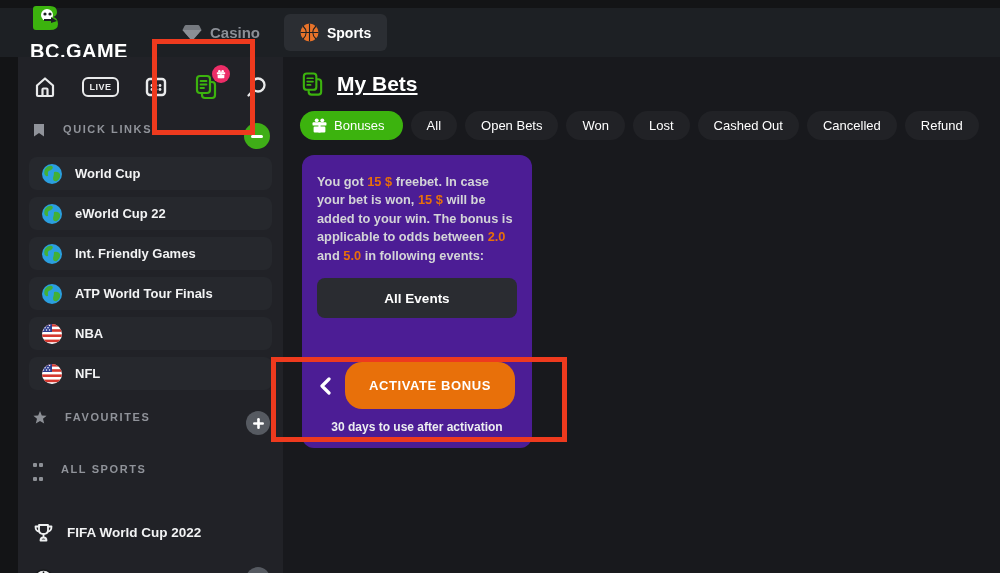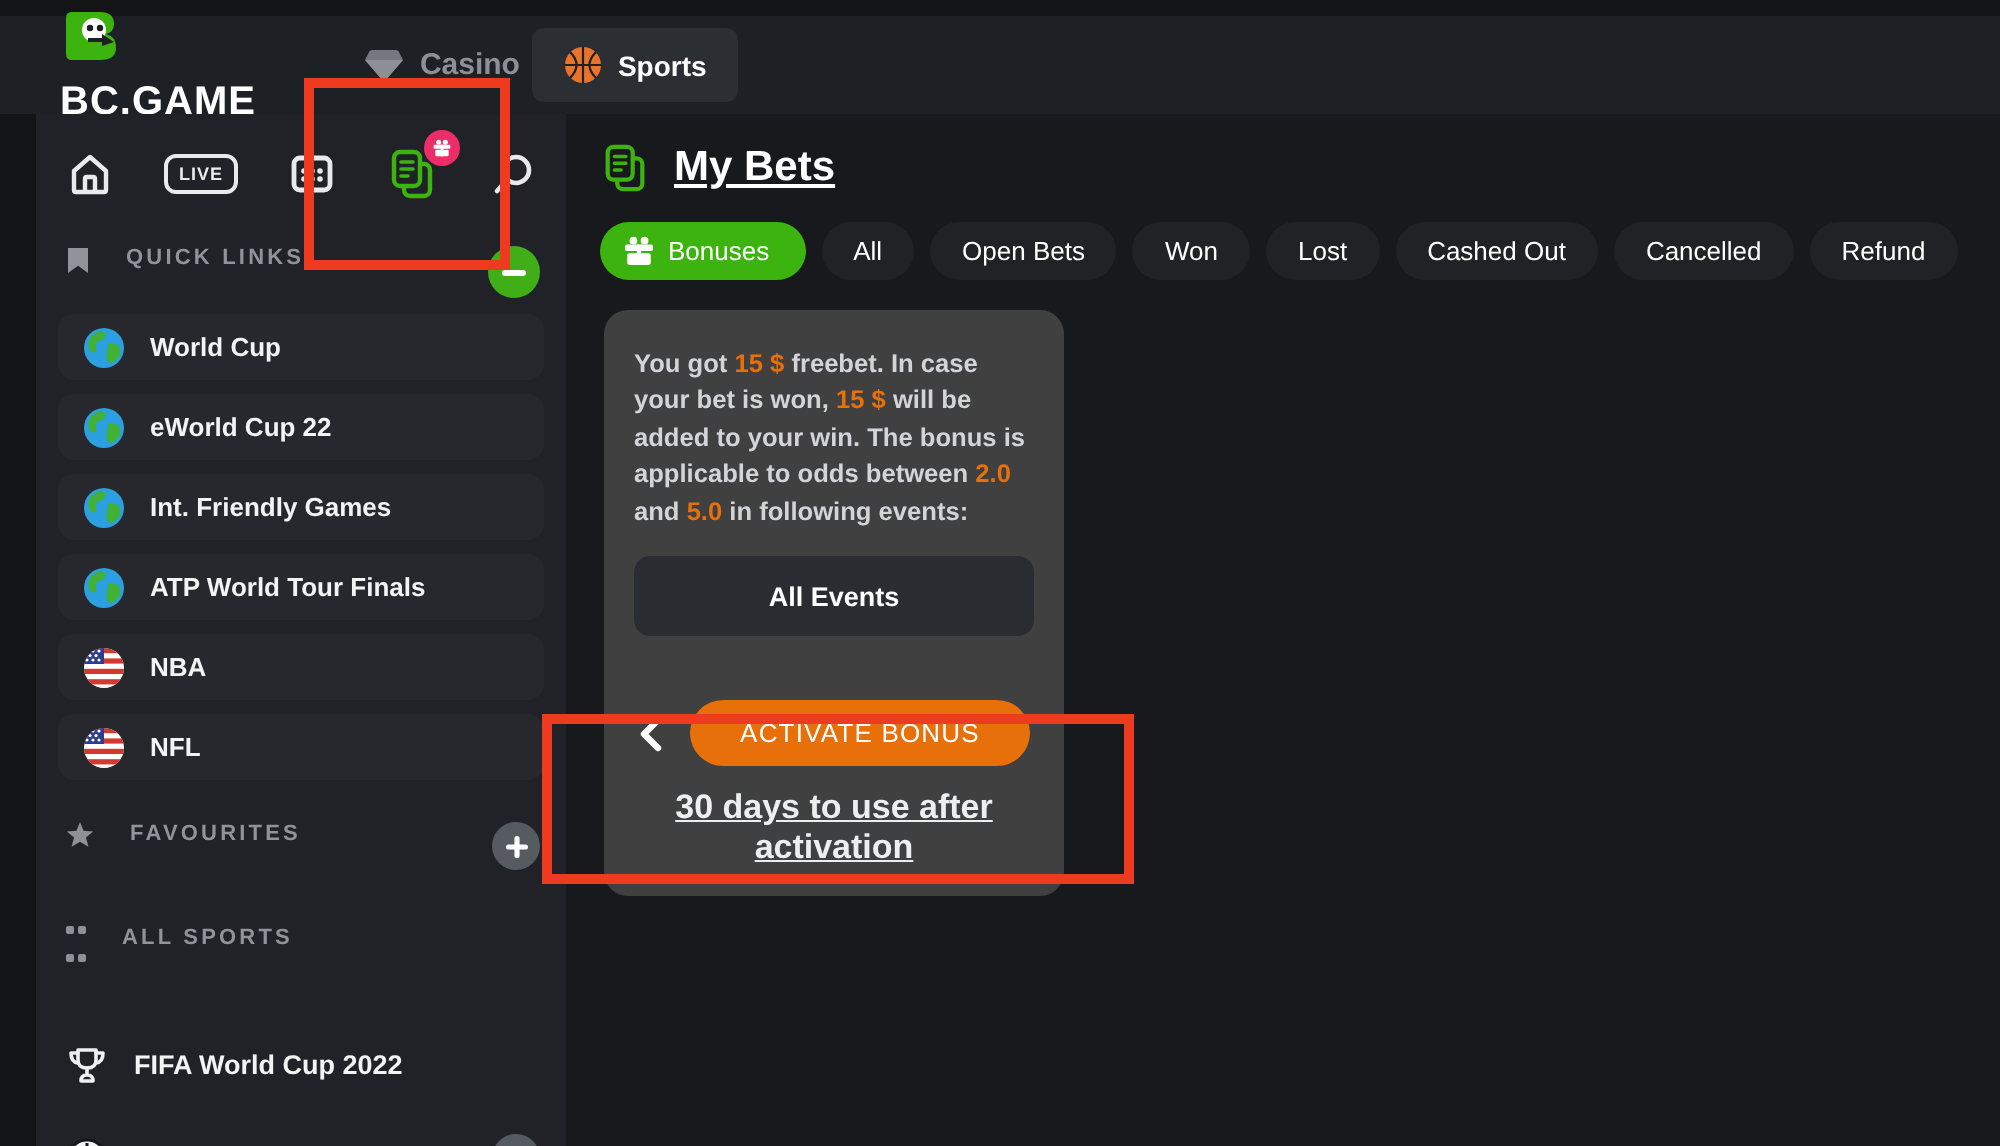--- a/index.html
+++ b/index.html
@@ -13,21 +13,21 @@
   }
   svg { display:block; }
 
   
   .topbar {
     position:absolute; top:8px; left:0; right:0; height:49px;
     background:#1d2024; display:flex; align-items:center;
   }
   .logo { display:flex; align-items:flex-start; gap:7px; margin-left:30px; cursor:pointer;flex-direction:column; }
   .logo-text { font-size:20px; font-weight:800; letter-spacing:.5px; color:#fff; }
-  .top-nav { display:flex; align-items:center; margin-left:48px; height:100%;justify-content:center; }
+  .top-nav { display:flex; align-items:center; margin-left:48px; gap:18px; height:100%;justify-content:center; }
   .nav-casino { display:flex; align-items:center; gap:8px; color:#8b8f96; font-size:15px; font-weight:600; cursor:pointer; padding:0 6px; }
   .nav-sports {
     display:flex; align-items:center; gap:8px; color:#fff; font-size:14px; font-weight:700;
     background:#2b2e33; border-radius:6px; padding:9px 16px; cursor:pointer;
   }
 
   
   .sidebar {
     position:absolute; top:57px; left:18px; width:265px; bottom:0;
     background:#212227; padding:0 11px;
@@ -80,39 +80,39 @@
   .tabs { display:flex; align-items:center; gap:8px; margin-top:13px; }
   .tab {
     background:#212226; border-radius:16px; padding:7px 16px;
     font-size:13px; font-weight:400; color:#fff; cursor:pointer; white-space:nowrap;
     display:flex; align-items:center; gap:7px;
   }
   .tab.active { background:#3cb30e; padding:7px 18px 7px 12px; }
 
   .bonus-card {
     margin-top:15px; margin-left:2px; width:230px; height:293px;
-    background:#404040; border-radius:12px; padding:18px 15px 14px 15px;
+    background:#4c1d95; border-radius:12px; padding:18px 15px 14px 15px;
     display:flex; flex-direction:column;
   }
   .bonus-text { font-size:12.8px; line-height:1.44; font-weight:600; color:#d3d4d7; }
   .bonus-text .hl { color:#e8700a; }
   .all-events-btn {
     margin-top:13px; height:40px; background:#2a2c31; border-radius:8px;
     display:flex; align-items:center; justify-content:center;
     font-size:13.5px; font-weight:800; color:#fff; cursor:pointer;
   }
   .spacer { flex:1; }
   .activate-row { display:flex; align-items:center; }
   .chevron-left { cursor:pointer; margin-left:2px; }
   .activate-btn {
-    flex:1; margin-left:14px; margin-right:2px; height:33px; background:#e8700a; border-radius:17px;
+    flex:1; margin-left:14px; margin-right:2px; height:47px; background:#e8700a; border-radius:17px;
     display:flex; align-items:center; justify-content:center;
-    font-size:13px; font-weight:400; letter-spacing:.6px; color:#fff; cursor:pointer;
-  }
-  .expiry-note { margin-top:11px; text-align:center; font-size:17px; font-weight:600; color:#eceef0;text-decoration:underline; }
+    font-size:13px; font-weight:700; letter-spacing:.6px; color:#fff; cursor:pointer;
+  }
+  .expiry-note { margin-top:11px; text-align:center; font-size:12px; font-weight:600; color:#eceef0; }
 
   
   .annot { position:absolute; border:5px solid #ee3a1e; z-index:50; pointer-events:none; }
   .annot-1 { left:152px; top:39px; width:103px; height:96px; }
   .annot-2 { left:271px; top:357px; width:296px; height:85px; }
 </style>
 </head>
 <body>
 
 <div class="topbar">

